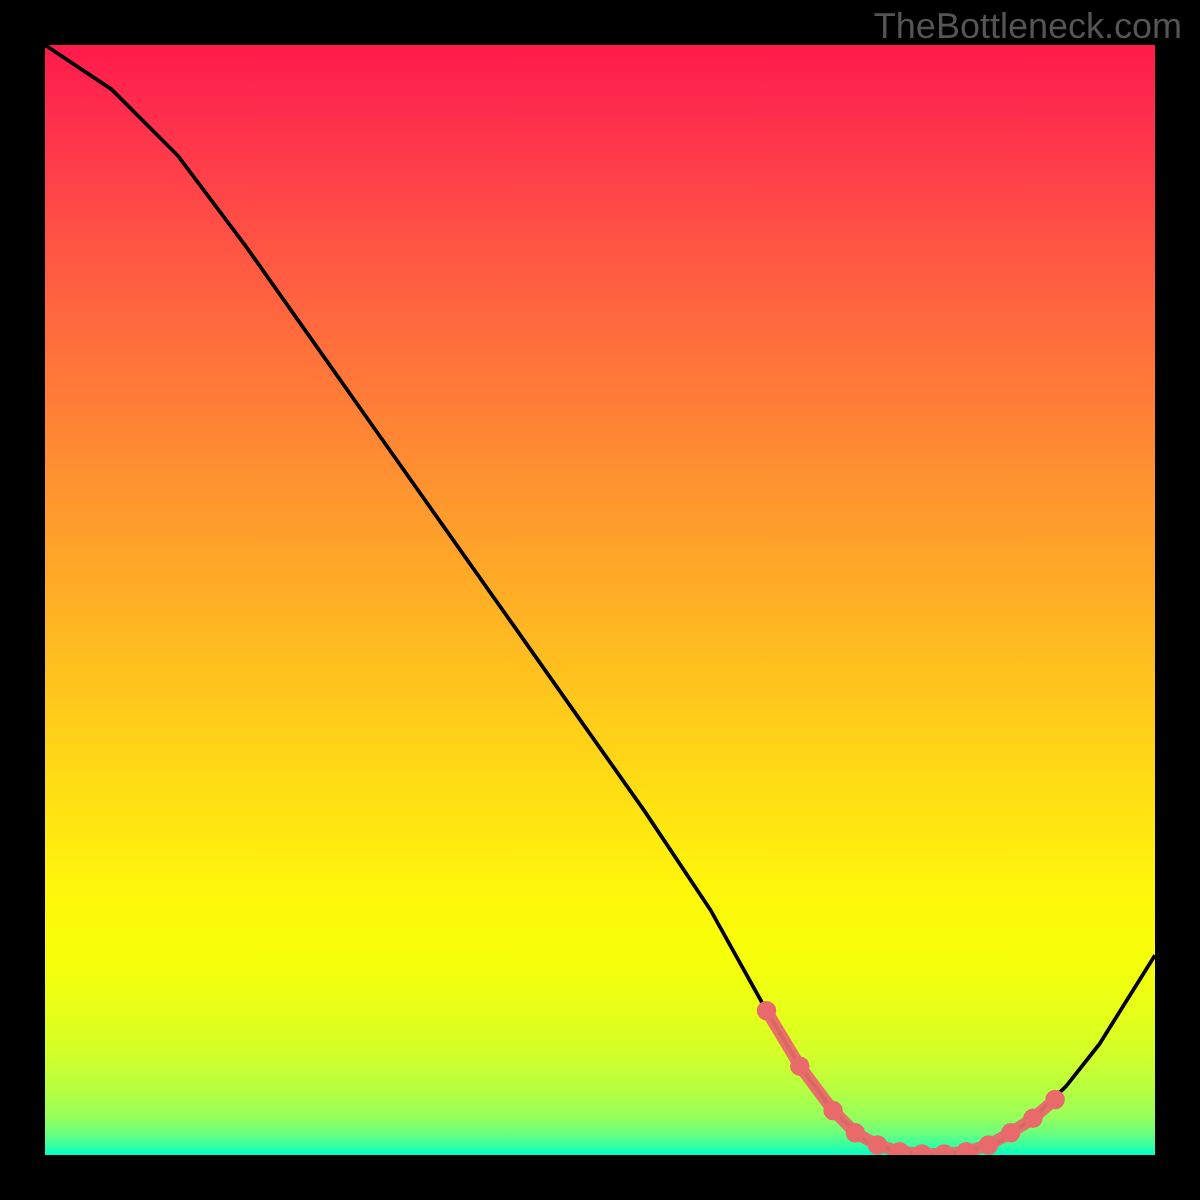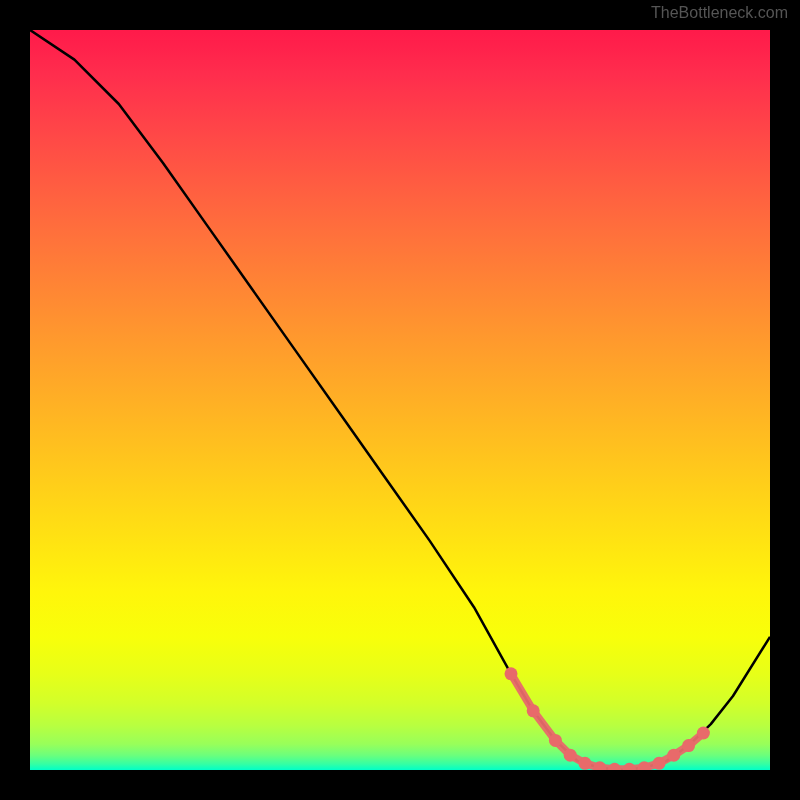--- a/index.html
+++ b/index.html
@@ -8,21 +8,21 @@
     height: 800px;
     background: #000;
     position: relative;
     font-family: Arial, sans-serif;
   }
   .watermark {
     position: absolute;
     top: 4px;
     right: 12px;
     color: #555;
-    font-size: 16px;
+    font-size: 24px;
     font-weight: 500;
     z-index: 10;
   }
   .plot-area {
     position: absolute;
     left: 30px;
     top: 30px;
     width: 740px;
     height: 740px;
   }

